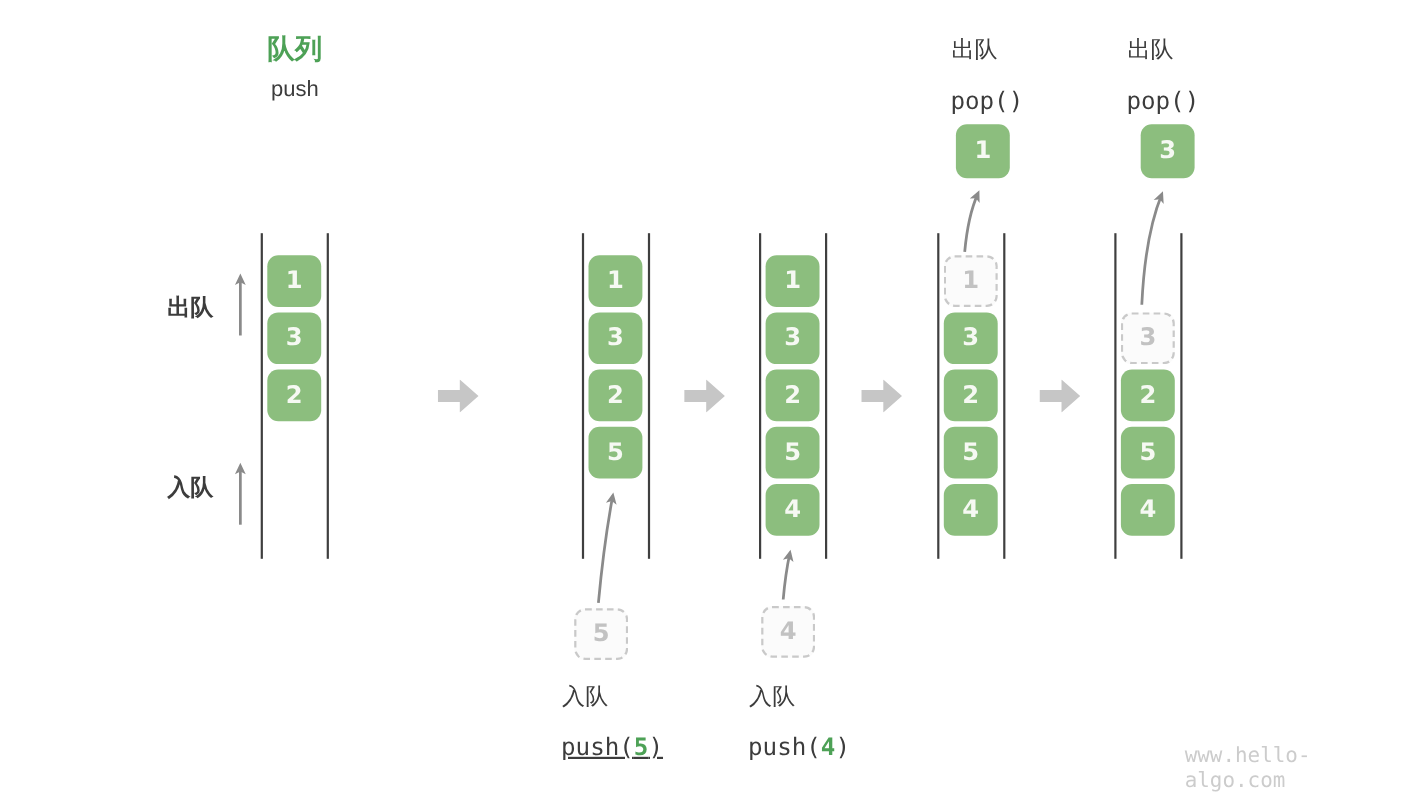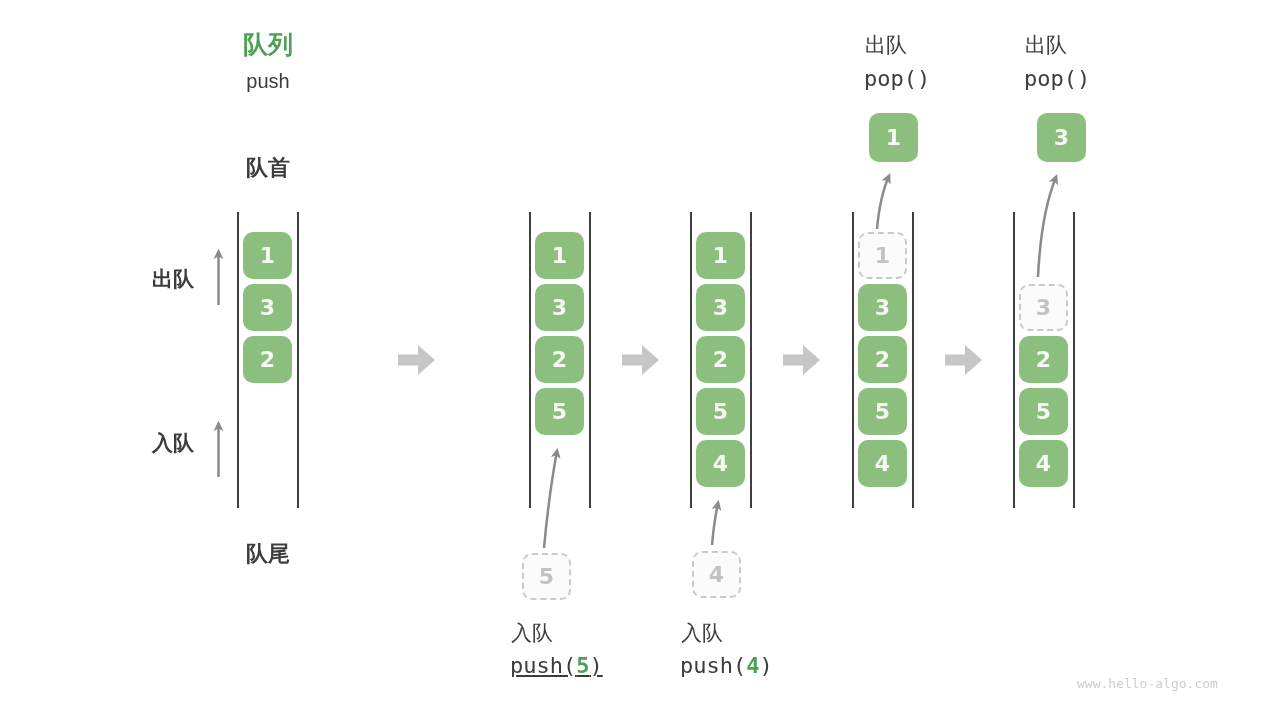--- a/index.html
+++ b/index.html
@@ -7,48 +7,46 @@
     position:relative;width:1280px;height:720px;background:#ffffff;overflow:hidden;
     font-family:"Liberation Sans","DejaVu Sans",sans-serif;color:var(--text-dark,#3C3C3C);
   }
   .abs{position:absolute;}
   .ctr{text-align:center;}
   .title-zh{left:188px;top:28px;width:160px;font-size:25px;font-weight:bold;color:var(--green-accent,#4DA156);}
   .title-en{left:188px;top:70px;width:160px;font-size:20px;color:var(--text-dark,#3C3C3C);}
   .side-label{font-size:22px;font-weight:bold;color:var(--text-dark,#3C3C3C);}
   .op-label{font-size:21px;font-weight:bold;color:var(--text-dark,#3C3C3C);}
   .mini-label{font-size:21px;color:var(--text-dark,#3C3C3C);}
-  .code{font-family:"DejaVu Sans Mono","Liberation Mono",monospace;font-size:22px;color:var(--text-dark,#3C3C3C);}
+  .code{font-family:"DejaVu Sans Mono","Liberation Mono",monospace;font-size:22px;color:var(--text-dark,#3C3C3C);margin-top:14px;}
   .code .arg{color:var(--green-accent,#4DA156);font-weight:bold;}
   .wall{position:absolute;top:212px;height:296px;width:2px;background:var(--wall,#3F3F3F);}
   .cell{
     position:absolute;width:49px;height:47px;border-radius:10px;box-sizing:border-box;
     background:var(--green-box,#8CBE7E);color:var(--cell-text,#F6F9F3);
     display:flex;align-items:center;justify-content:center;
     font-size:22px;font-weight:bold;font-family:"DejaVu Sans","Liberation Sans",sans-serif;
   }
   .cell.dashed{
     background:var(--dashed-bg,#FBFBFB);border:2px dashed var(--dashed-border,#C9C9C9);
     color:var(--dashed-text,#C2C2C2);
   }
-  .watermark{font-family:"DejaVu Sans Mono","Liberation Mono",monospace;font-size:13px;color:var(--watermark,#CCCCCC);text-align:center;}
+  .watermark{font-family:"DejaVu Sans Mono","Liberation Mono",monospace;font-size:19px;color:var(--watermark,#CCCCCC);}
   svg.overlay{position:absolute;left:0;top:0;pointer-events:none;}
   .thin-arrow{stroke:var(--gray-arrow,#8A8A8A);stroke-width:2.5;fill:none;}
   .block-arrow{fill:var(--block-arrow,#C6C6C6);}
 </style>
 </head>
 <body>
 
 <div class="canvas">
 
   <div class="abs ctr title-zh">队列</div>
   <div class="abs ctr title-en">push</div>
 
-  <div class="abs ctr side-label" style="left:188px;top:153px;width:160px;">队首</div>
-  <div class="abs ctr side-label" style="left:188px;top:539px;width:160px;">队尾</div>
 
   <div class="abs op-label" style="left:152px;top:265px;">出队</div>
   <div class="abs op-label" style="left:152px;top:429px;">入队</div>
 
   <div class="wall" style="left:237px;"></div>
   <div class="wall" style="left:297px;"></div>
 
   <div class="wall" style="left:529px;"></div>
   <div class="wall" style="left:589px;"></div>
 

